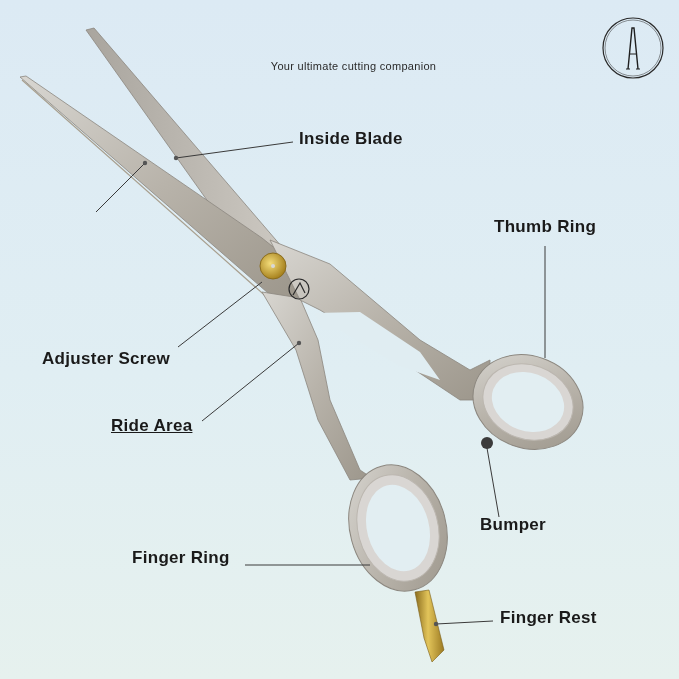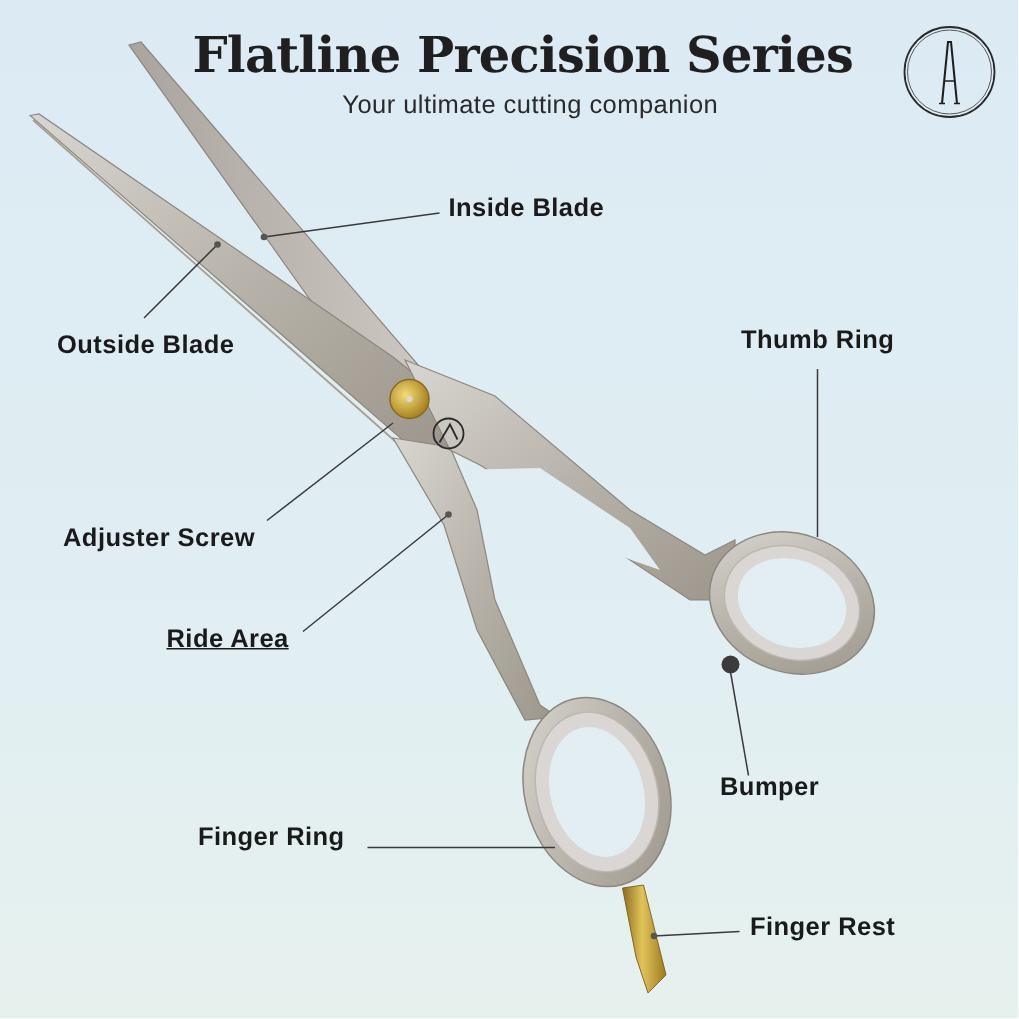--- a/index.html
+++ b/index.html
@@ -11,36 +11,35 @@
     color:#1c1c1c;
   }
   .title {
     position:absolute; left:0; width:679px; top:17px; text-align:center;
     font-family: "DejaVu Serif", "Liberation Serif", serif;
     font-size:33px; font-weight:bold; letter-spacing:-0.5px; color:#1f1f1f;
     padding-left:18px; box-sizing:border-box;
   }
   .subtitle {
     position:absolute; left:0; width:679px; top:60px; text-align:center;
-    font-size:17px; color:#2a2a2a; letter-spacing:0.3px;
+    font-size:11px; color:#2a2a2a; letter-spacing:0.3px;
     padding-left:28px; box-sizing:border-box;
   }
   .logo { position:absolute; left:601px; top:16px; width:64px; height:64px; }
   .label {
     position:absolute; font-size:17px; font-weight:bold; color:#1a1a1a;
     letter-spacing:0.3px; white-space:nowrap;
   }
   svg.art { position:absolute; left:0; top:0; }
 </style>
 </head>
 <body>
 
 <div id="stage">
 
-  <div class="title">Flatline Precision Series</div>
   <div class="subtitle">Your ultimate cutting companion</div>
 
   <svg class="logo" viewBox="0 0 64 64">
     <circle cx="32" cy="32" r="30" fill="none" stroke="#2a2a2a" stroke-width="1.2"></circle>
     <circle cx="32" cy="32" r="28" fill="none" stroke="#2a2a2a" stroke-width="0.5"></circle>
     <path d="M27 53 L31 12 L33 12 L37 53" fill="none" stroke="#1f1f1f" stroke-width="1.4"></path>
     <path d="M29 38 L35 38" stroke="#1f1f1f" stroke-width="1"></path>
     <path d="M25 53 L29 53 M35 53 L39 53" stroke="#1f1f1f" stroke-width="1"></path>
   </svg>
 
@@ -114,21 +113,20 @@
     </g>
     <g fill="#555">
       <circle cx="176" cy="158" r="2.2"></circle>
       <circle cx="145" cy="163" r="2.2"></circle>
       <circle cx="299" cy="343" r="2.2"></circle>
       <circle cx="436" cy="624" r="2.2"></circle>
     </g>
   </svg>
 
   <div class="label" style="left:299px; top:129px;">Inside Blade</div>
-  <div class="label" style="left:38px; top:220px;">Outside Blade</div>
   <div class="label" style="left:42px; top:349px;">Adjuster Screw</div>
   <div class="label" style="left:494px; top:217px;">Thumb Ring</div>
   <div class="label" style="left:111px; top:416px;text-decoration:underline;">Ride Area</div>
   <div class="label" style="left:468px; top:515px;margin-left:12px;">Bumper</div>
   <div class="label" style="left:132px; top:548px;">Finger Ring</div>
   <div class="label" style="left:500px; top:608px;">Finger Rest</div>
 
 </div>
 
 </body></html>

